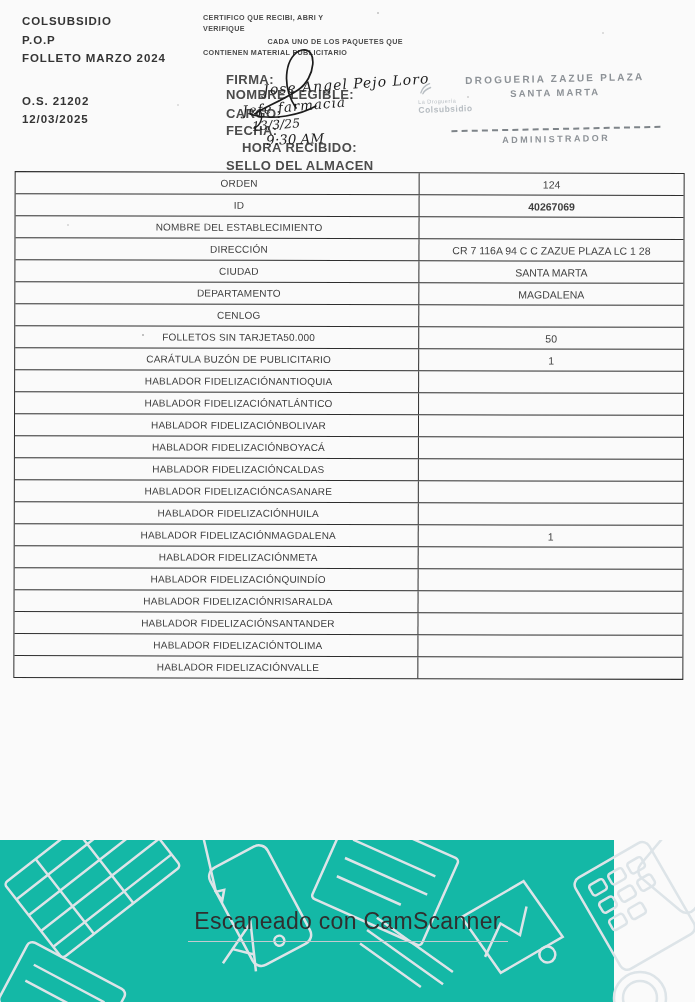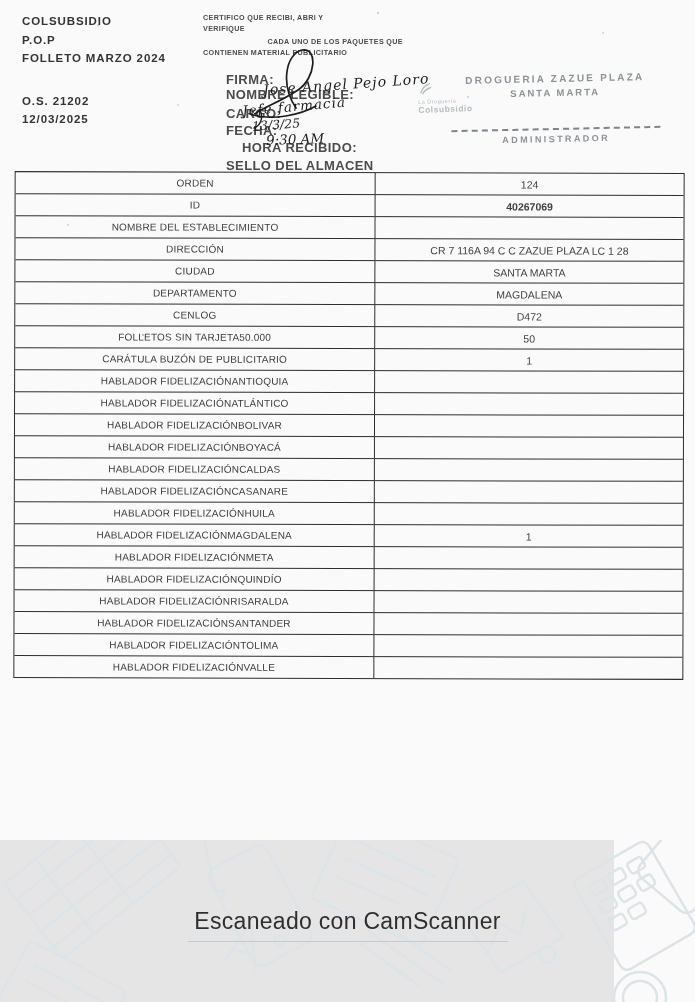--- a/index.html
+++ b/index.html
@@ -31,32 +31,32 @@
   .stamp .l1{font-size:10px;font-weight:700;letter-spacing:2.2px;}
   .stamp .l2{font-size:9.5px;font-weight:700;letter-spacing:2px;margin-top:3px;}
   .stamp .dash{margin:30px 8px 0 8px;border-top:2px dashed #7e8489;}
   .stamp .role{font-size:9px;font-weight:700;letter-spacing:2.4px;margin-top:4px;}
   
   .doc-table{position:absolute;left:14px;top:172px;width:668px;
              border:1.6px solid #2e2e2e;transform:rotate(.15deg);background:transparent;}
   .trow{display:flex;height:21px;border-bottom:1.5px solid #2e2e2e;}
   .trow:last-child{border-bottom:none;}
   .tlabel{width:359px;border-right:1.5px solid #2e2e2e;display:flex;align-items:center;
-          justify-content:center;font-size:10px;color:#3b3b3b;letter-spacing:.2px;}
+          justify-content:center;font-size:10px;color:#3b3b3b;letter-spacing:.2px;margin-left:44px;}
   .tvalue{flex:1;display:flex;align-items:center;justify-content:center;
           font-size:10.5px;color:#3f3f3f;}
   .tvalue.strong{font-weight:700;}
   
   .speck{position:absolute;width:2px;height:2px;border-radius:50%;background:rgba(60,60,60,.35);
     box-shadow:40px 6px 0 rgba(60,60,60,.25), 320px -6px 0 rgba(60,60,60,.3),
       85px 316px 0 rgba(60,60,60,.4), 545px 14px 0 rgba(60,60,60,.2),
       120px 86px 0 rgba(60,60,60,.18), 660px 95px 0 rgba(60,60,60,.2),
       10px 206px 0 rgba(60,60,60,.2), 410px 78px 0 rgba(60,60,60,.22);}
   
-  .footer{position:absolute;left:0;top:840px;width:614px;height:162px;background:#e5e5e5;}
+  .footer{position:absolute;left:0;top:840px;width:614px;height:162px;background:#14b8a6;}
   .doodles{position:absolute;left:0;top:0;}
   .footer-text{position:absolute;left:0;top:68px;width:695px;text-align:center;
                font-size:23px;color:#2f2f2f;letter-spacing:.3px;}
   .footer-underline{position:absolute;left:188px;top:101px;width:320px;border-top:1px solid #c3cad0;}
 </style>
 </head>
 <body>
 
 <div class="page">
 
@@ -135,21 +135,20 @@
         <div class="tvalue">SANTA MARTA</div>
       </div>
 
       <div class="trow">
         <div class="tlabel">DEPARTAMENTO</div>
         <div class="tvalue">MAGDALENA</div>
       </div>
 
       <div class="trow">
         <div class="tlabel">CENLOG</div>
-        <div class="tvalue">D472</div>
       </div>
 
       <div class="trow">
         <div class="tlabel">FOLLETOS SIN TARJETA50.000</div>
         <div class="tvalue">50</div>
       </div>
 
       <div class="trow">
         <div class="tlabel">CARÁTULA BUZÓN DE PUBLICITARIO</div>
         <div class="tvalue">1</div>

